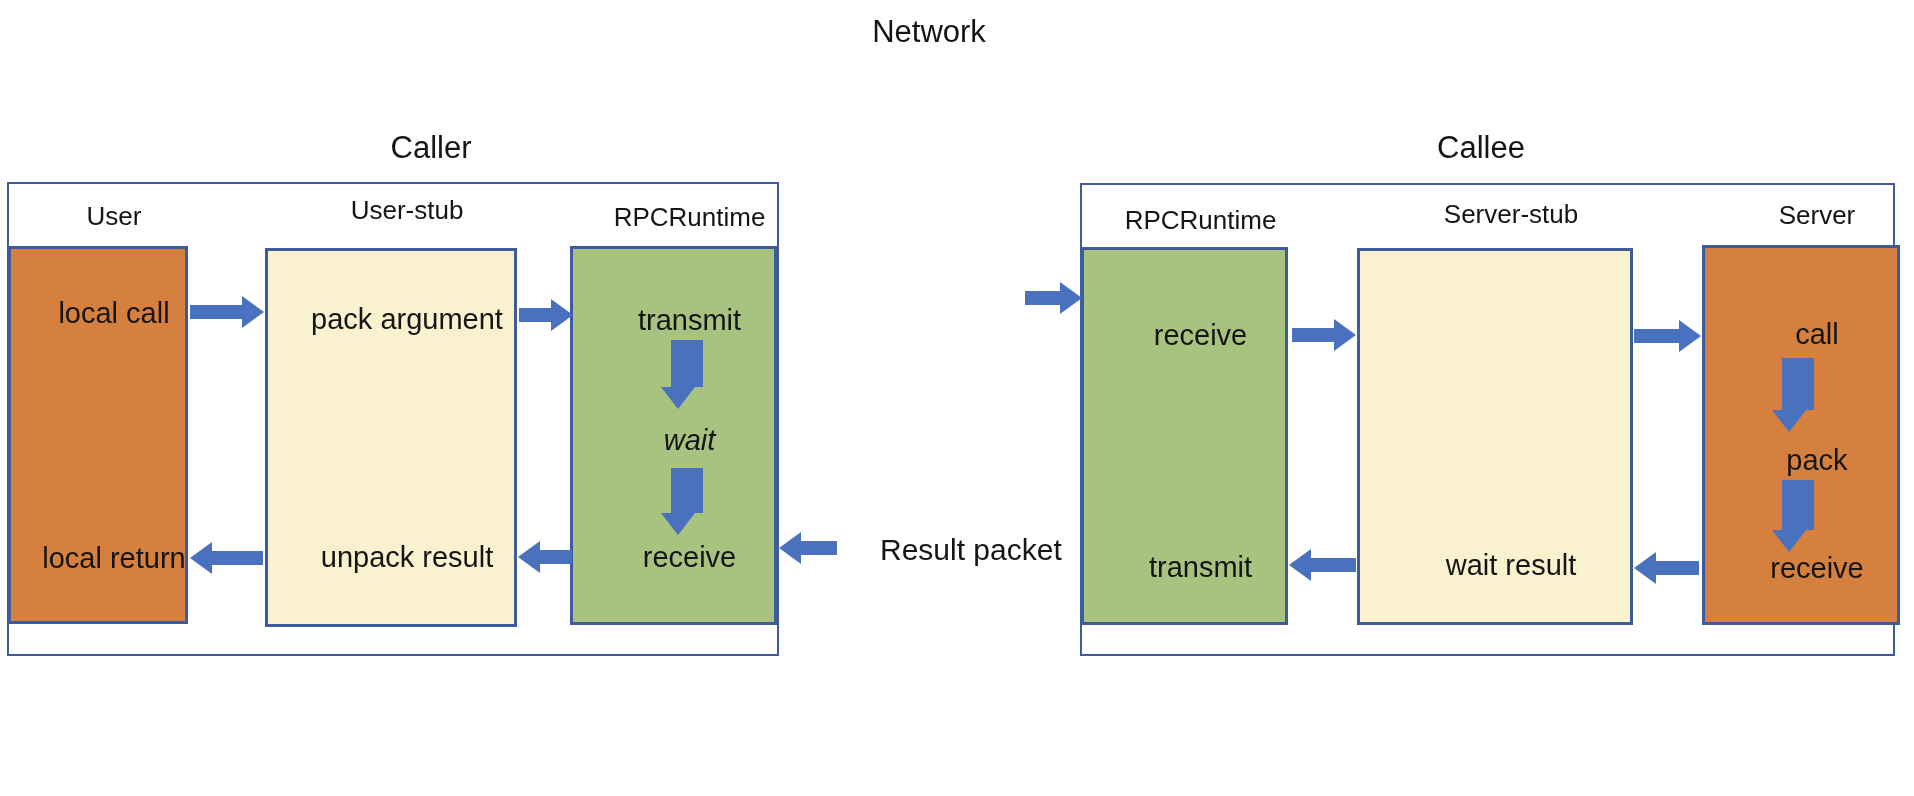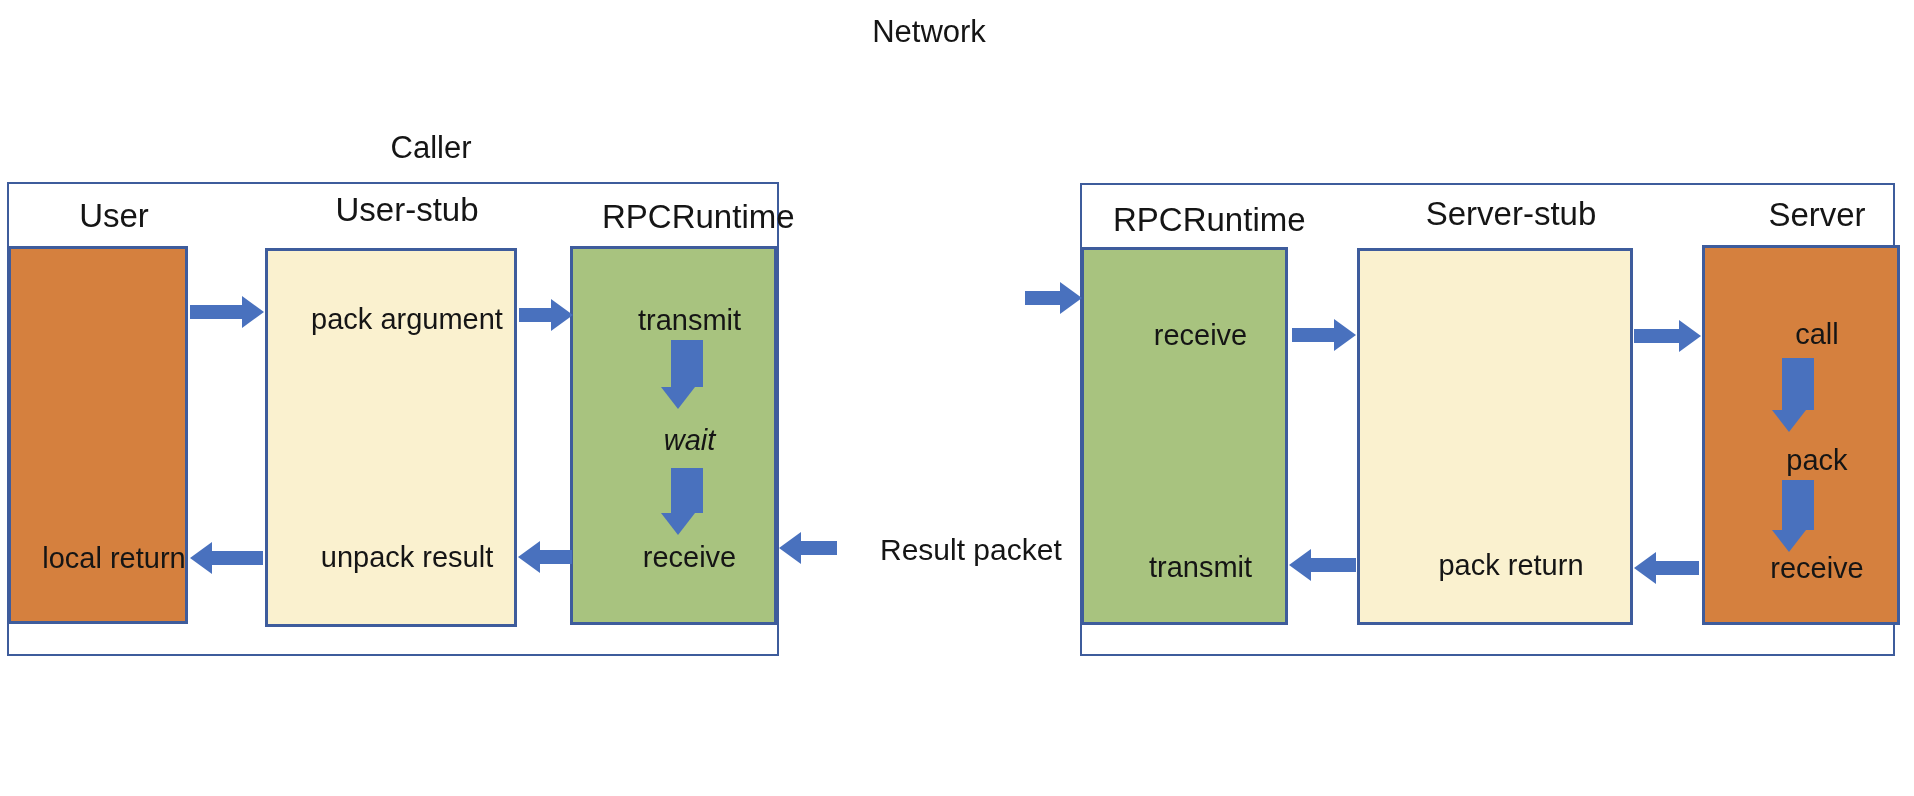--- a/index.html
+++ b/index.html
@@ -7,21 +7,21 @@
   .stage{
     position:relative;
     width:1914px;height:796px;
     background:#ffffff;
     font-family:"Liberation Sans", sans-serif;
     color:var(--text,#151515);
     overflow:hidden;
   }
   .t{position:absolute;line-height:34px;text-align:center;white-space:nowrap;}
   .title{font-size:31px;}
-  .hdr{font-size:33px;}
+  .hdr{font-size:26px;}
   .step{font-size:29px;}
   .mid{font-size:30px;}
   .obox{position:absolute;background:#ffffff;border:2px solid var(--border,#3E5C9C);}
   .ibox{position:absolute;border:3px solid var(--border,#3E5C9C);}
   .fill-orange{background:var(--orange,#D5803E);}
   .fill-cream{background:var(--cream,#FAF1CF);}
   .fill-green{background:var(--green,#A8C37F);}
   
   .harrow{position:absolute;height:14px;background:var(--arrow,#4971BE);}
   .harrow.dir-right::after{
@@ -42,50 +42,52 @@
     border-left:17px solid transparent;border-right:17px solid transparent;
   }
 </style>
 </head>
 <body>
 
 <div class="stage">
 
   <div class="t title" style="left:763px;top:15px;width:300px;">Network</div>
   <div class="t title" style="left:315px;top:131px;width:200px;">Caller</div>
+  <div class="t title" style="left:1365px;top:131px;width:200px;">Callee</div>
 
   <div class="obox" style="left:7px;top:182px;width:772px;height:474px;"></div>
   <div class="obox" style="left:1080px;top:183px;width:815px;height:473px;"></div>
 
   <div class="t hdr" style="left:8px;top:199px;width:180px;">User</div>
   <div class="t hdr" style="left:265px;top:193px;width:252px;">User-stub</div>
   <div class="t hdr" style="left:570px;top:200px;width:207px;">RPCRuntime</div>
 
   <div class="t hdr" style="left:1081px;top:203px;width:207px;">RPCRuntime</div>
   <div class="t hdr" style="left:1357px;top:197px;width:276px;">Server-stub</div>
   <div class="t hdr" style="left:1702px;top:198px;width:198px;">Server</div>
 
   <div class="ibox fill-orange" style="left:8px;top:246px;width:180px;height:378px;"></div>
   <div class="ibox fill-cream" style="left:265px;top:248px;width:252px;height:379px;"></div>
   <div class="ibox fill-green" style="left:570px;top:246px;width:207px;height:379px;"></div>
 
   <div class="ibox fill-green" style="left:1081px;top:247px;width:207px;height:378px;"></div>
   <div class="ibox fill-cream" style="left:1357px;top:248px;width:276px;height:377px;"></div>
   <div class="ibox fill-orange" style="left:1702px;top:245px;width:198px;height:380px;"></div>
 
+  <div class="t step" style="left:8px;top:296px;width:180px;">local call</div>
   <div class="t step" style="left:8px;top:541px;width:180px;">local return</div>
   <div class="t step" style="left:265px;top:302px;width:252px;">pack argument</div>
   <div class="t step" style="left:265px;top:540px;width:252px;">unpack result</div>
   <div class="t step" style="left:570px;top:303px;width:207px;">transmit</div>
   <div class="t step" style="left:570px;top:423px;width:207px;font-style:italic;">wait</div>
   <div class="t step" style="left:570px;top:540px;width:207px;">receive</div>
 
   <div class="t step" style="left:1081px;top:318px;width:207px;">receive</div>
   <div class="t step" style="left:1081px;top:550px;width:207px;">transmit</div>
-  <div class="t step" style="left:1357px;top:548px;width:276px;">pack return</div>
+  <div class="t step" style="left:1357px;top:548px;width:276px;">wait result</div>
   <div class="t step" style="left:1702px;top:317px;width:198px;">call</div>
   <div class="t step" style="left:1702px;top:443px;width:198px;">pack</div>
   <div class="t step" style="left:1702px;top:551px;width:198px;">receive</div>
 
   <div class="t mid" style="left:848px;top:533px;width:205px;">Result packet</div>
 
   <div class="harrow dir-right" style="left:190px;top:305px;width:52px;"></div>
   <div class="harrow dir-right" style="left:519px;top:308px;width:30px;"></div>
   <div class="harrow dir-left" style="left:540px;top:550px;width:28px;"></div>
   <div class="harrow dir-left" style="left:212px;top:551px;width:51px;"></div>

